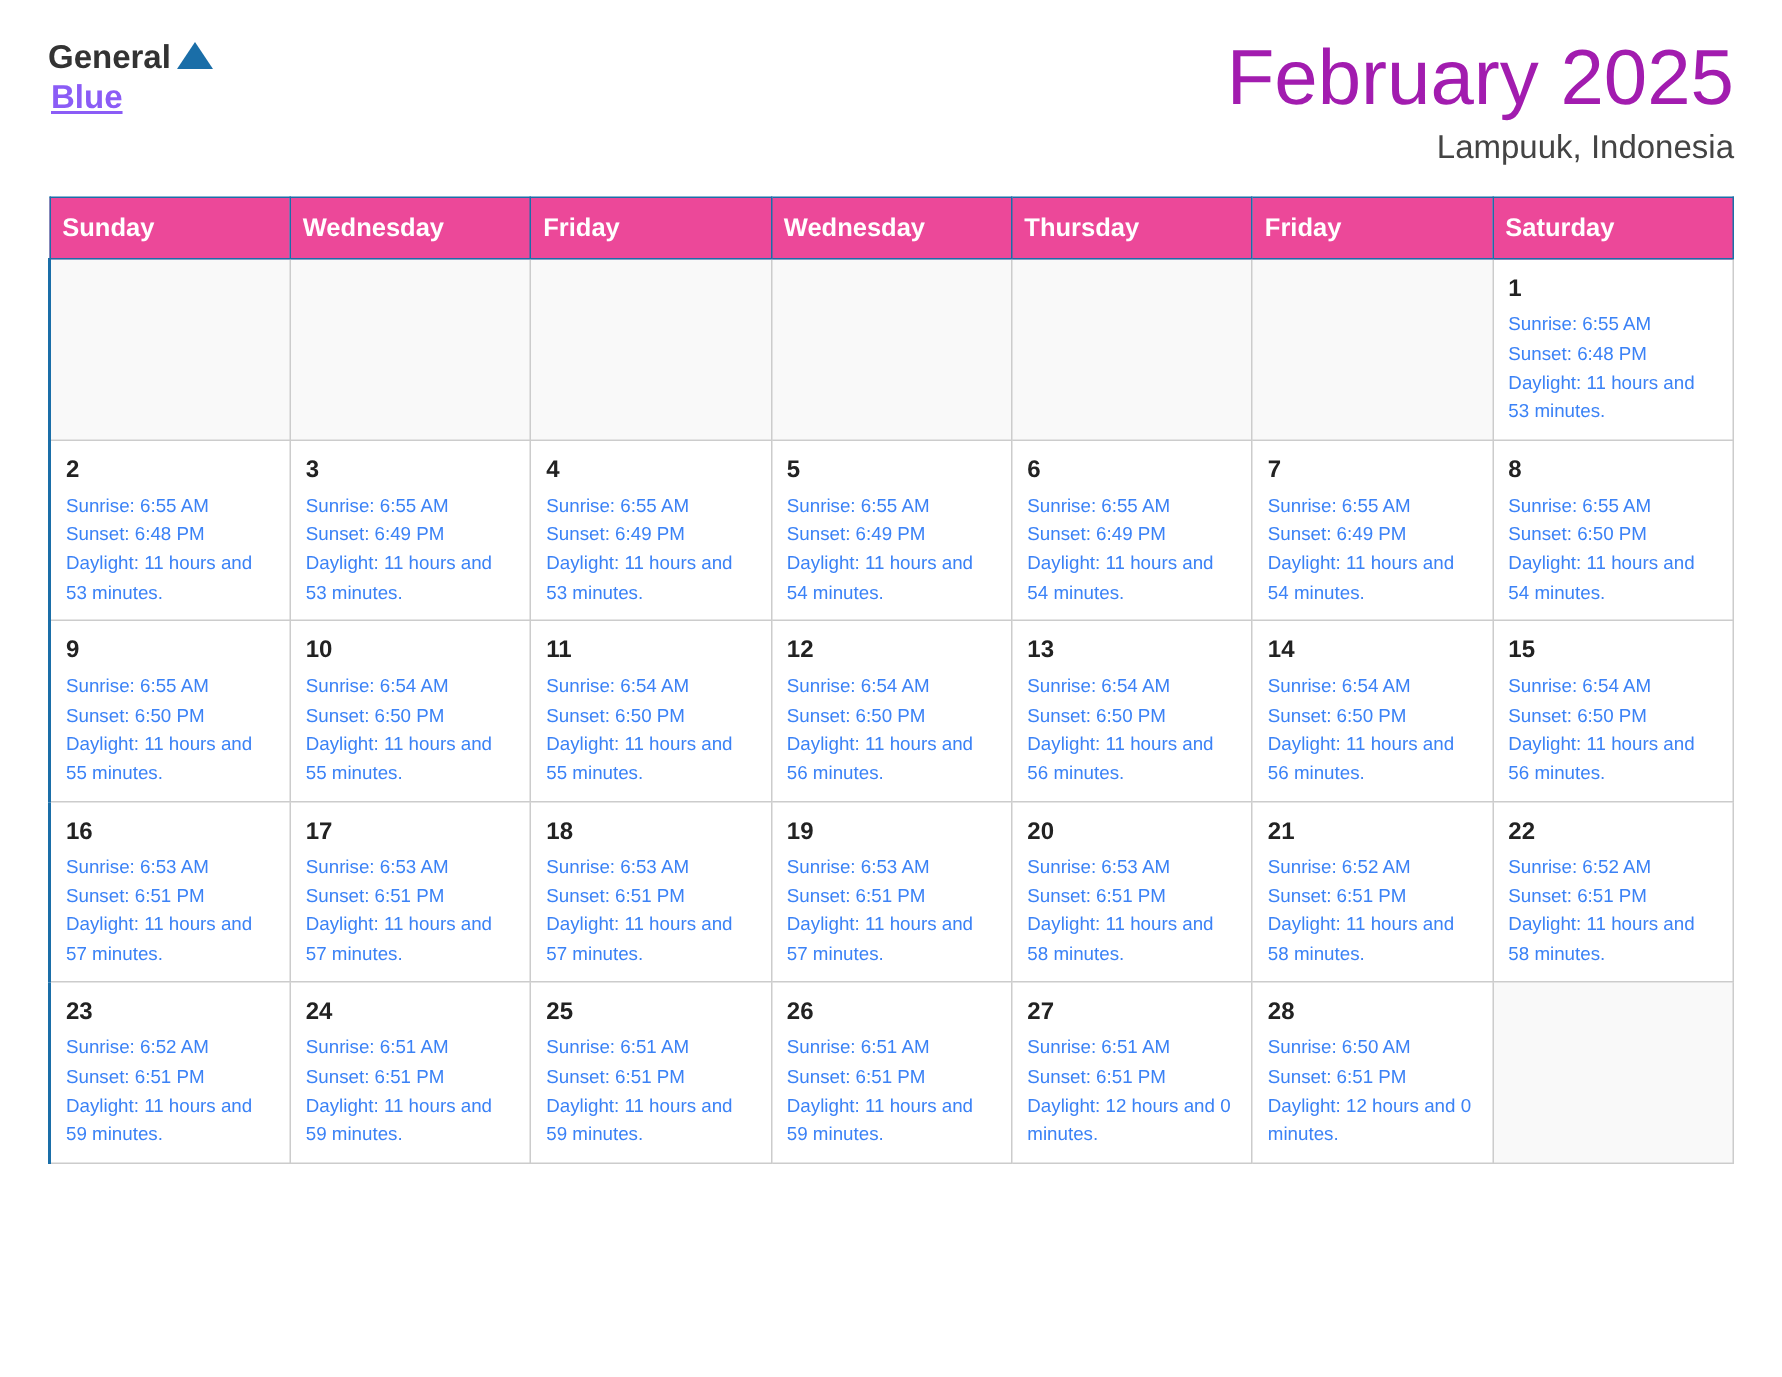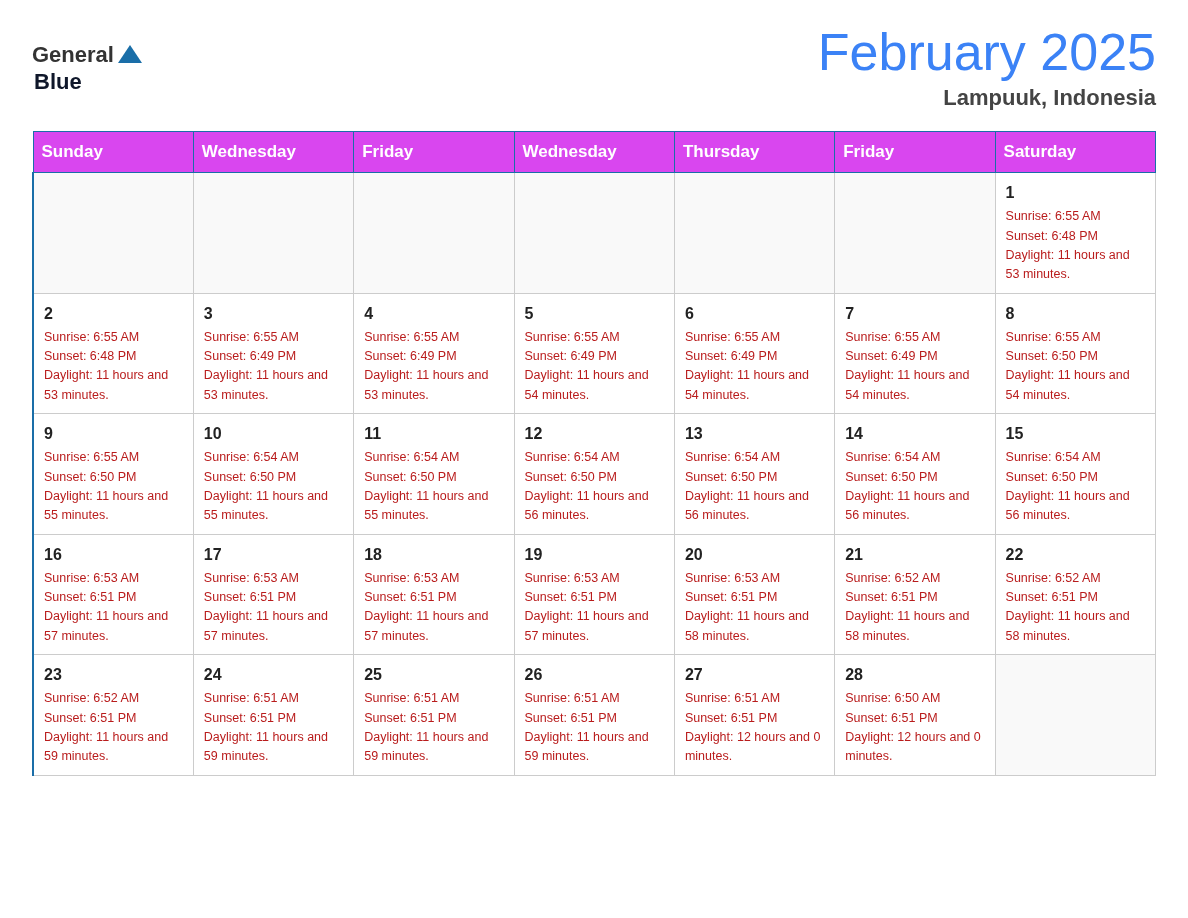--- a/index.html
+++ b/index.html
@@ -7,21 +7,21 @@
       font-family: Arial, Helvetica, sans-serif;
       background: #fff;
       color: #333;
       padding: 24px 32px;
       width: 1188px;
       min-height: 918px;
     }
     .header {
       display: flex;
       justify-content: space-between;
-      align-items: center;
+      align-items: flex-start;
       margin-bottom: 20px;
     }
     .logo-text-general {
       font-size: 22px;
       font-weight: bold;
       color: #333;
     }
     .logo-icon {
       width: 28px;
       height: 28px;
@@ -29,47 +29,47 @@
     }
     .logo-wrapper {
       display: flex;
       flex-direction: column;
     }
     .logo-line1 {
       display: flex;
       align-items: center;
     }
     .logo-line2 {
-      color: #0f172a;
+      color: #8b5cf6;
       font-size: 22px;
       font-weight: bold;
       margin-left: 2px;
+      text-decoration: underline;
     }
     .title-area {
       text-align: right;
     }
     .month-title {
       font-size: 52px;
       font-weight: normal;
-      color: #3b82f6;
+      color: #a21caf;
       line-height: 1.1;
     }
     .location {
       font-size: 22px;
       color: #444;
       margin-top: 4px;
-      font-weight: bold;
     }
     .calendar {
       width: 100%;
       border-collapse: collapse;
       border: 1px solid #bbb;
     }
     .calendar thead tr th {
-      background-color: #d946ef;
+      background-color: #ec4899;
       color: #fff;
       font-size: 17px;
       font-weight: bold;
       padding: 10px 8px;
       text-align: left;
       border: 1px solid #1a6ea8;
     }
     .calendar tbody tr td {
       vertical-align: top;
       padding: 8px 10px;
@@ -83,21 +83,21 @@
     }
     .day-number {
       font-size: 16px;
       font-weight: bold;
       color: #222;
       display: block;
       margin-bottom: 2px;
     }
     .day-info {
       font-size: 12.5px;
-      color: #b91c1c;
+      color: #3b82f6;
       line-height: 1.55;
     }
     .empty-cell {
       background: #f9f9f9;
     }
     tbody tr td:first-child {
       border-left: 2px solid #1a6ea8;
     }
   </style>
 </head>

